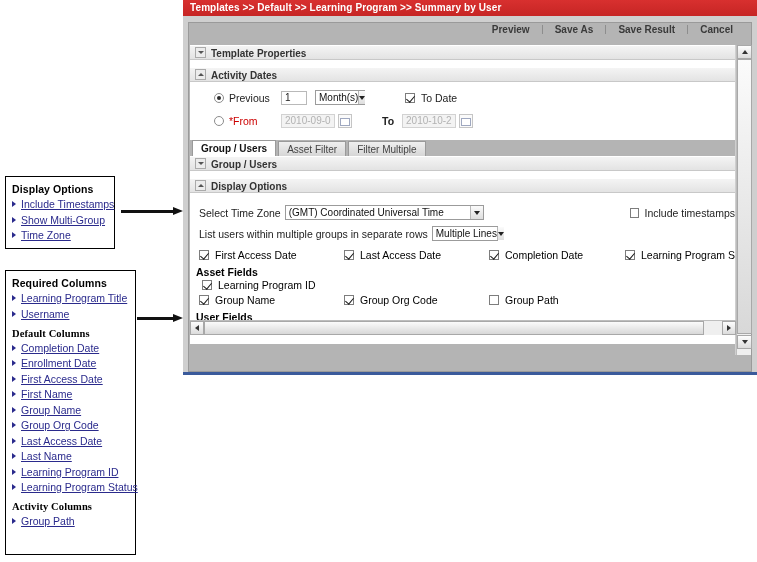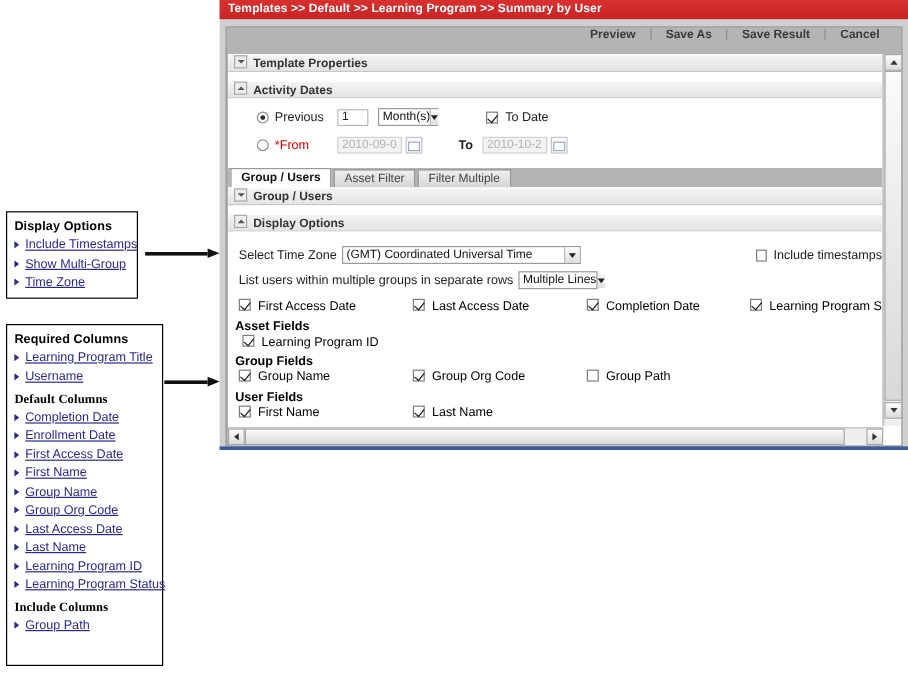--- a/index.html
+++ b/index.html
@@ -105,21 +105,21 @@
     display:inline-block;
     width:1px;height:9px;
     background:#8d8d8d;
     vertical-align:-1px;
     margin:0 3px;
   }
   
   .panel{
     position:absolute;
     left:1px;top:22px;
-    width:561px;height:326px;
+    width:561px;height:290px;
     background:#fff;
     box-sizing:border-box;
   }
   .panel-inner{
     position:absolute;
     left:0;top:0;
     width:546px;height:310px;
     overflow:hidden;
     box-sizing:border-box;
     border-right:1px solid #cfcfcf;
@@ -344,21 +344,21 @@
   <a class="anno-link">Enrollment Date</a>
   <a class="anno-link">First Access Date</a>
   <a class="anno-link">First Name</a>
   <a class="anno-link">Group Name</a>
   <a class="anno-link">Group Org Code</a>
   <a class="anno-link">Last Access Date</a>
   <a class="anno-link">Last Name</a>
   <a class="anno-link">Learning Program ID</a>
   <a class="anno-link">Learning Program Status</a>
 
-  <div class="anno-title spaced">Include Columns</div>
+  <div class="anno-title spaced">Activity Columns</div>
   <a class="anno-link">Group Path</a>
 </div>
 
 <div class="arrow" style="left:121px;top:207px;width:62px;">
   <div class="shaft" style="width:52px;"></div>
   <div class="head" style="left:52px;"></div>
 </div>
 <div class="arrow" style="left:137px;top:314px;width:46px;">
   <div class="shaft" style="width:36px;"></div>
   <div class="head" style="left:36px;"></div>
@@ -460,21 +460,20 @@
             <span class="c" style="left:435px;">
               <span class="cbx on"></span><span>Learning Program Status</span>
             </span>
           </div>
 
           <div class="grp-title">Asset Fields</div>
           <div class="crow">
             <span class="cbx on"></span><span>Learning Program ID</span>
           </div>
 
-          <div class="grp-title">Group Fields</div>
           <div class="cgrid">
             <span class="c" style="left:9px;">
               <span class="cbx on"></span><span>Group Name</span>
             </span>
             <span class="c" style="left:154px;">
               <span class="cbx on"></span><span>Group Org Code</span>
             </span>
             <span class="c" style="left:299px;">
               <span class="cbx"></span><span>Group Path</span>
             </span>

